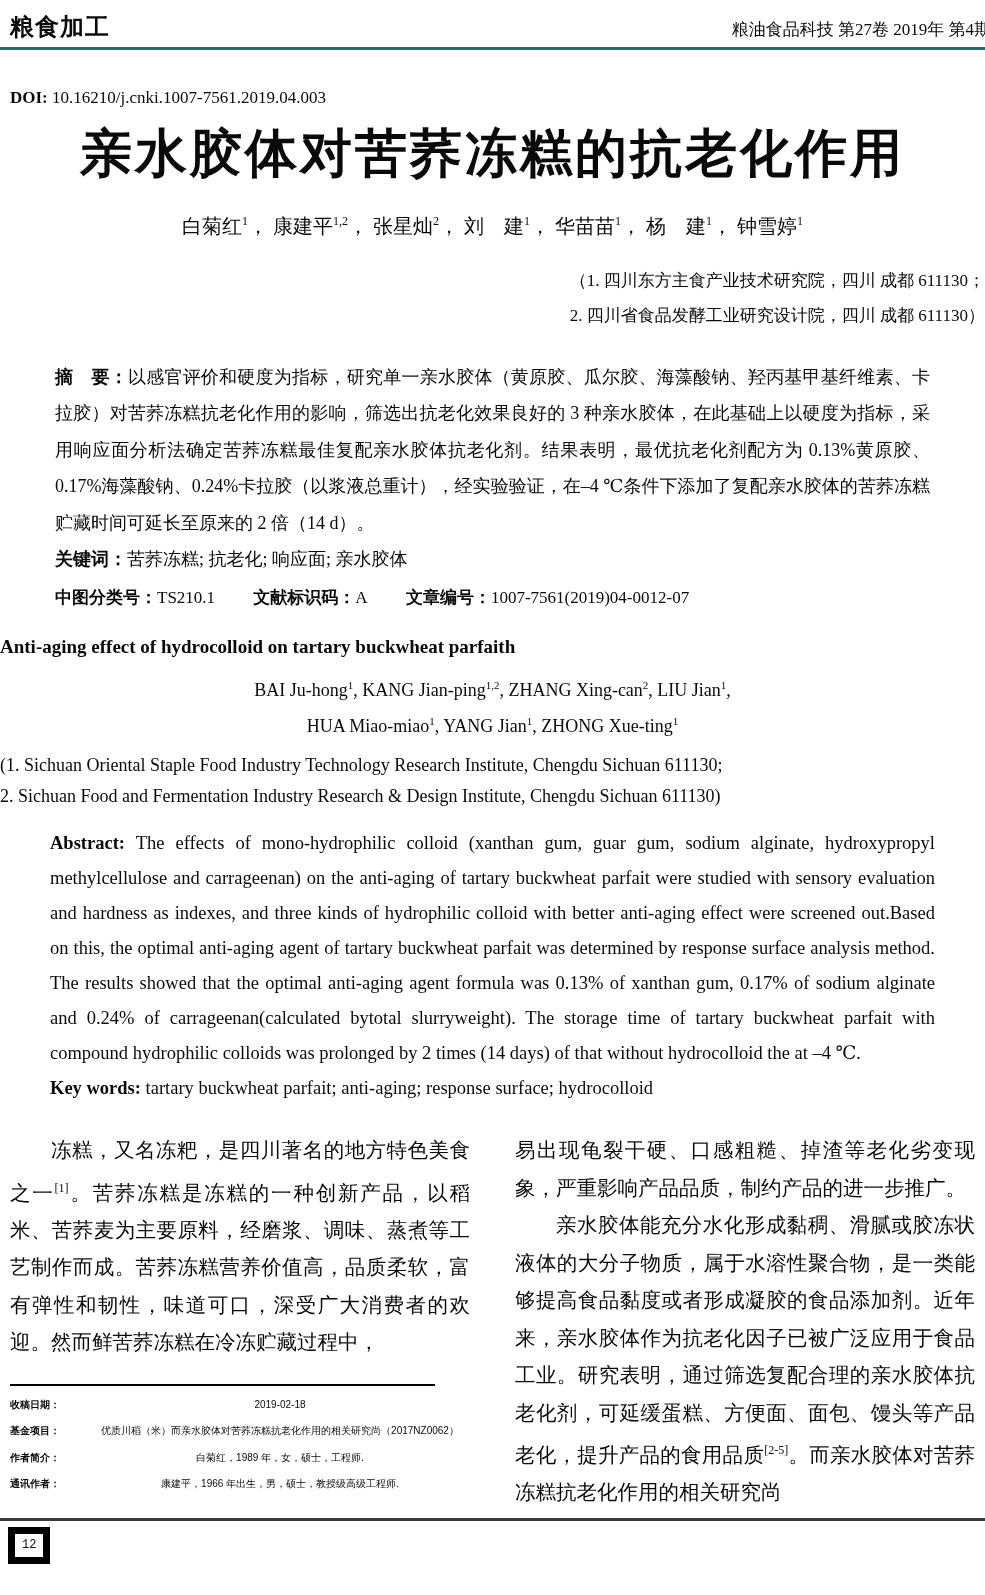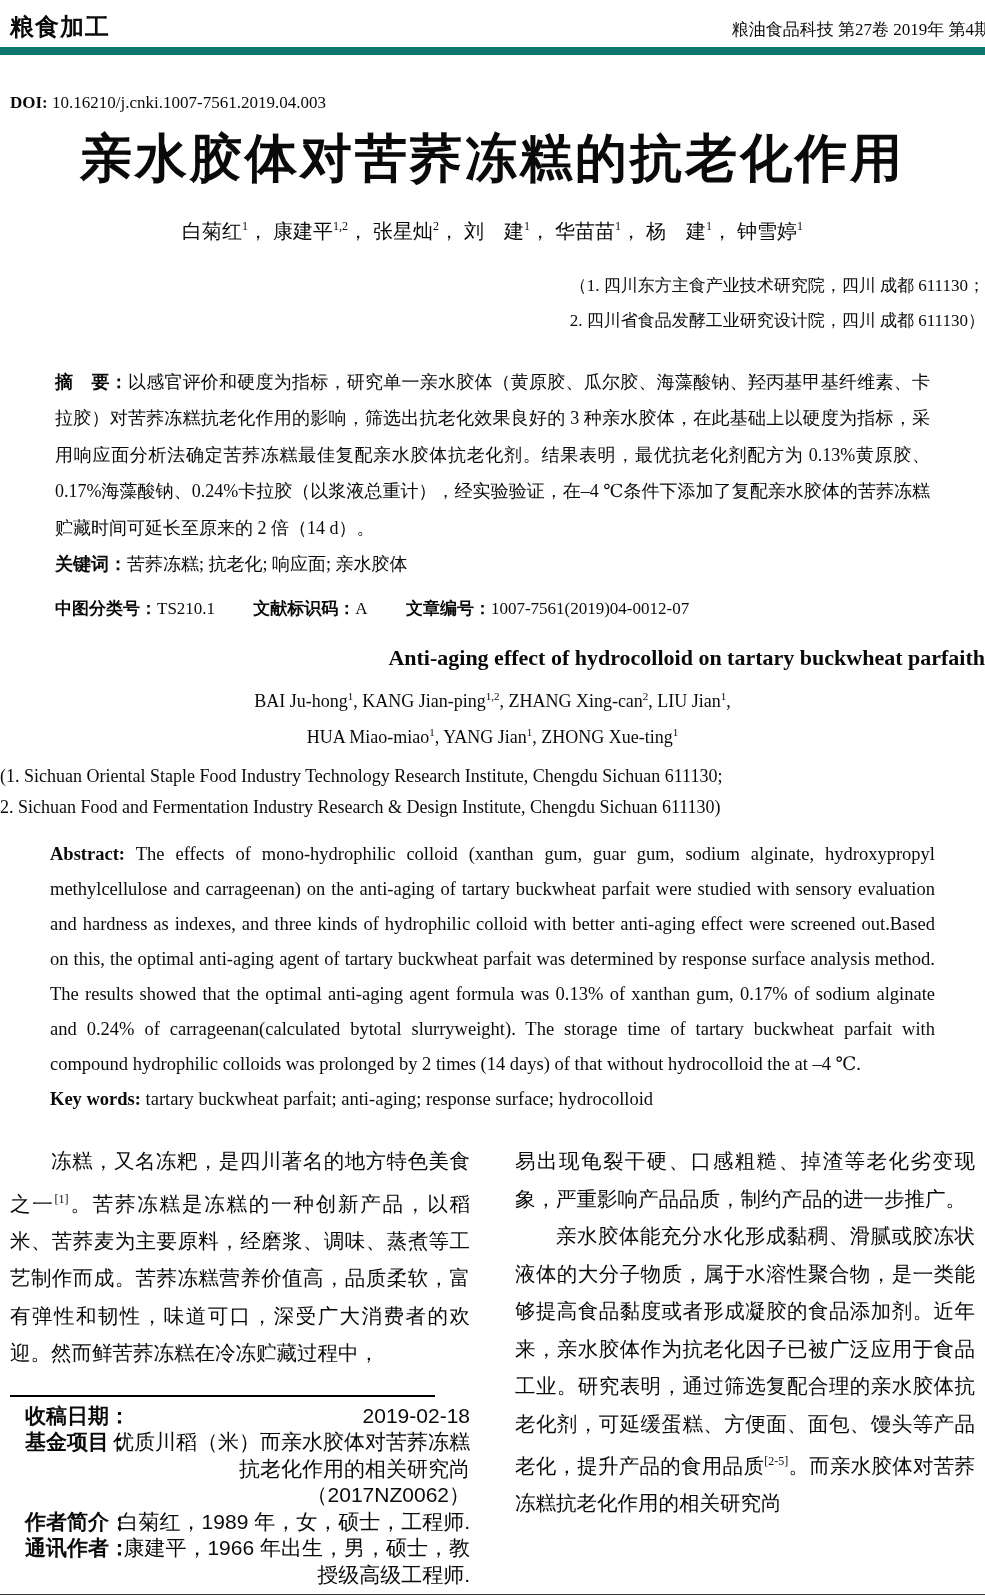--- a/index.html
+++ b/index.html
@@ -3,57 +3,57 @@
 <meta charset="utf-8">
 <style>
   html,body { margin:0; padding:0; background:#e8e8e8; }
   .page {
     width:985px; height:1595px; margin:0 auto; background:#ffffff; color:#0a0a0a;
     font-family:"Liberation Serif","DejaVu Serif",serif;
     position:relative; overflow:hidden; box-sizing:border-box;
   }
   
   .header { display:flex; justify-content:space-between; align-items:flex-end;
-            padding:12px 0 5px 10px; border-bottom:8px solid #0f766e; }
+            padding:12px 0 5px 10px; border-bottom:3px solid #0f766e; }
   .header-left { font-family:"Liberation Sans","DejaVu Sans",sans-serif;
                  font-weight:bold; font-size:24px; line-height:30px; letter-spacing:1px; }
   .header-right { font-size:17px; line-height:24px; white-space:nowrap; margin-right:-6px; }
   
   .doi { margin:38px 0 0 10px; font-size:17px; }
   .doi b { font-weight:bold; }
   
   .title-zh { margin-top:20px; text-align:center; font-size:52px; line-height:52px;
               font-weight:bold; letter-spacing:3px; }
   .authors-zh { margin-top:26px; text-align:center; font-size:20px; line-height:30px; }
   .authors-zh sup { font-size:12px; }
   .affils-zh { margin-top:22px; text-align:right; font-size:17px; line-height:35px; }
   
   .abstract-zh { margin:26px 55px 0 55px; font-size:18px; line-height:36.5px;
                  text-align:justify; }
   .block-label { font-weight:bold; }
   .keywords-zh { margin:0 55px; font-size:18px; line-height:36.5px; }
-  .classification { margin:8px 55px; font-size:17px; line-height:36.5px; }
+  .classification { margin:2px 55px; font-size:17px; line-height:36.5px; }
   .classification .pair { margin-right:34px; }
   
-  .title-en { margin-top:16px; text-align:right; font-size:22px; line-height:30px; font-weight:bold; }
+  .title-en { margin-top:16px; text-align:left; font-size:19px; line-height:30px; font-weight:bold; }
   .authors-en { margin-top:8px; text-align:center; font-size:18px; line-height:31px; }
   .authors-en sup { font-size:11px; }
   .affils-en { margin-top:8px; text-align:left; font-size:18px; line-height:31px; }
   .abstract-en { margin:14px 50px 0 50px; font-size:18.5px; line-height:35px; text-align:justify; }
   .keywords-en { margin:0 50px; font-size:18.5px; line-height:35px; }
   
   .body-cols { display:flex; margin:26px 10px 0 10px; gap:45px; }
   .col { width:460px; font-size:20.5px; line-height:37.5px; text-align:justify; }
   .col p { margin:0; text-indent:2em; }
   .col p.no-indent { text-indent:0; }
   sup.ref { font-size:12px; }
   
   .fn-divider { margin-top:22px; width:425px; border-top:2px solid #000; }
-  .footnotes { margin-top:6px; font-size:21px; line-height:26.5px; text-align:right;
-               font-family:"Liberation Sans","DejaVu Sans",sans-serif;margin-left:15px; }
+  .footnotes { margin-top:6px; font-size:10px; line-height:26.5px; text-align:center;
+               font-family:"Liberation Sans","DejaVu Sans",sans-serif; }
   .fn-row { position:relative; padding-left:80px; }
   .fn-label { position:absolute; left:0; top:0; font-weight:bold; }
   
   .bottom-rule { margin-top:6px; border-top:3px solid #3a3a3a; }
   .page-box { display:inline-block; margin:6px 0 0 8px; border:7px solid #000000;
               padding:1px 7px 2px 7px; font-size:12px; line-height:20px;font-family:Liberation Mono, monospace; }
 </style>
 </head>
 <body>
 

